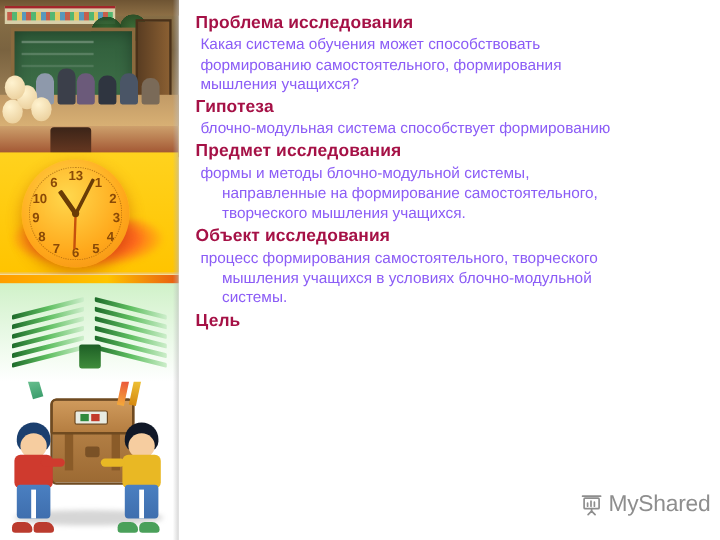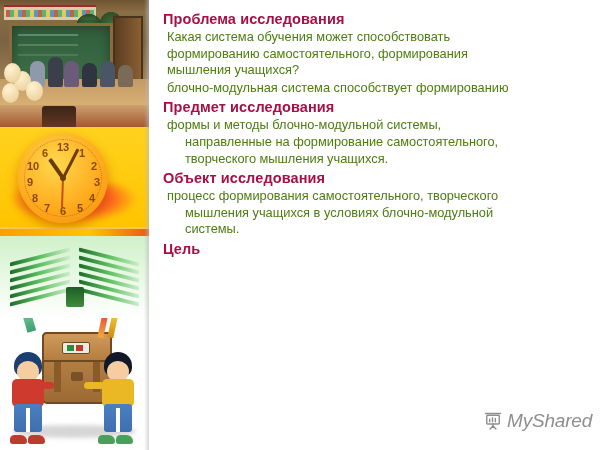--- a/index.html
+++ b/index.html
@@ -265,21 +265,21 @@
     color: #a51146;
     font-weight: bold;
     font-size: 14.5px;
     line-height: 19px;
     letter-spacing: 0.1px;
     margin: 0;
     padding: 0;
     white-space: nowrap;
   }
   .body-block {
-    color: #4d7c0f;
+    color: #8b5cf6;
     font-size: 12.8px;
     line-height: 16.6px;
     margin: 0 0 1px 0;
     padding: 0;
   }
   .body-block .ln { display: block; white-space: nowrap; }
   .ln.i0 { padding-left: 4px; }
   .ln.i1 { padding-left: 22px; }
 
   .sec { margin-bottom: 2px; }
@@ -292,21 +292,20 @@
     bottom: 18px;
     display: flex;
     align-items: center;
     gap: 4px;
   }
   .wm-text {
     color: #8e8e8e;
     font-size: 19px;
     font-family: "Liberation Sans", sans-serif;
     letter-spacing: -0.2px;
-    font-style: italic;
   }
   .wm-icon { width: 20px; height: 20px; display:block; }
 </style>
 </head>
 <body>
 
 <div class="slide">
 
   <div class="image-column">
 
@@ -433,20 +432,21 @@
     <div class="sec sec-problem">
       <div class="heading">Проблема исследования</div>
       <div class="body-block">
         <span class="ln i0">Какая система обучения может способствовать</span>
         <span class="ln i0">формированию самостоятельного, формирования</span>
         <span class="ln i0">мышления учащихся?</span>
       </div>
     </div>
 
     <div class="sec">
+      <div class="heading">Гипотеза</div>
       <div class="body-block">
         <span class="ln i0">блочно-модульная система способствует формированию</span>
       </div>
     </div>
 
     <div class="sec">
       <div class="heading">Предмет исследования</div>
       <div class="body-block">
         <span class="ln i0">формы и методы блочно-модульной системы,</span>
         <span class="ln i1">направленные на формирование самостоятельного,</span>

